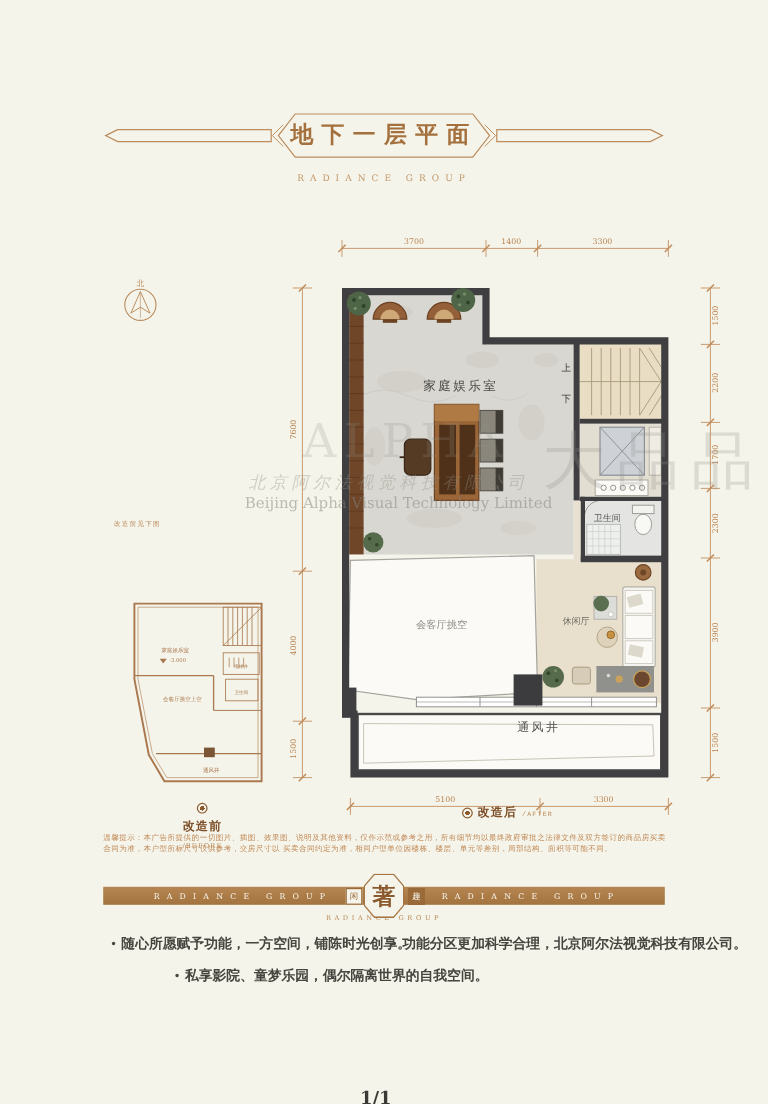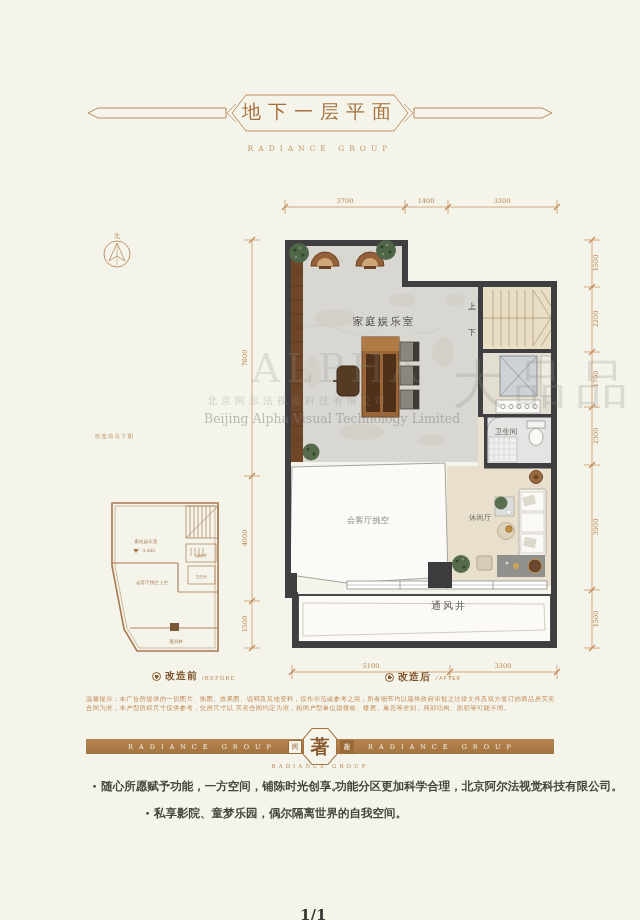--- a/index.html
+++ b/index.html
@@ -2,21 +2,21 @@
 <html><head>
 <meta charset="utf-8">
 <style>
   html,body{margin:0;padding:0;background:#e9e8df;}
   .sheet{position:relative;width:640px;height:920px;background:#f5f4ea;overflow:hidden;
          font-family:"DejaVu Serif","Liberation Serif",serif;}
   .abs{position:absolute;}
   svg{position:absolute;left:0;top:0;z-index:1;}
   .lbl{position:absolute;z-index:4;white-space:nowrap;}
   
-  .hdr-title{left:240px;top:99px;width:160px;text-align:center;font-size:19px;font-weight:normal;
+  .hdr-title{left:240px;top:99px;width:160px;text-align:center;font-size:19px;font-weight:bold;
              color:#a4703d;letter-spacing:7px;z-index:4;}
   .hdr-sub{left:200px;top:144px;width:240px;text-align:center;font-size:7.5px;color:#c49a6c;
            letter-spacing:5px;z-index:4;}
   
   .caption{display:flex;align-items:center;gap:4px;z-index:4;}
   .caption-dot{width:7px;height:7px;border-radius:50%;border:1.5px solid #8a5a2e;background:
                radial-gradient(circle,#8a5a2e 0 2px,transparent 2px);}
   .caption-name{font-size:10px;font-weight:bold;color:#7d4f28;letter-spacing:1px;}
   .caption-tag{font-size:5.5px;color:#b98a58;letter-spacing:1px;margin-top:3px;}
   
@@ -41,21 +41,21 @@
             letter-spacing:3px;z-index:4;}
   
   .bullet{font-size:11.5px;font-weight:600;color:#45443f;z-index:4;}
   .bullet::before{content:"•";margin-right:4px;font-size:8px;vertical-align:1px;color:#45443f;}
   .b1{left:92px;top:779px;}
   .b2{left:326px;top:779px;}
   .b3{left:0;top:806px;width:552px;text-align:center;}
   
   .wm{z-index:3;pointer-events:none;}
   .wm-alpha{left:220px;top:346px;font-size:39px;letter-spacing:6px;color:rgba(145,145,138,.22);margin-left:32px;}
-  .wm-cn{left:207px;top:394px;font-size:10px;letter-spacing:4px;color:rgba(145,145,138,.38);}
+  .wm-cn{left:207px;top:394px;font-size:14px;letter-spacing:4px;color:rgba(145,145,138,.38);font-style:italic;}
   .wm-en{left:204px;top:411px;font-size:12.5px;color:rgba(130,130,124,.5);text-align:right;}
   .wm-stamp{left:452px;top:350px;font-size:52px;letter-spacing:10px;color:rgba(145,145,138,.25);}
   .pagenum{left:300px;top:906px;font-size:15px;font-weight:bold;color:#3a3a36;z-index:4;}
 </style>
 </head>
 <body>
 
 <div class="sheet">
 
   <svg width="640" height="920" viewBox="0 0 640 920">
@@ -377,21 +377,21 @@
   <div class="lbl hdr-title">地下一层平面</div>
   <div class="lbl hdr-sub">RADIANCE GROUP</div>
 
   <div class="lbl note">改造前见下图</div>
 
   <div class="lbl wm wm-alpha">ALPHA</div>
   <div class="lbl wm wm-cn">北京阿尔法视觉科技有限公司</div>
   <div class="lbl wm wm-en">Beijing Alpha Visual Technology Limited</div>
   <div class="lbl wm wm-stamp">大品品</div>
 
-  <div class="lbl caption" style="left:152px;top:669px;">
+  <div class="lbl caption" style="left:152px;top:669px;flex-direction:column;">
     <span class="caption-dot"></span>
     <span class="caption-name">改造前</span>
     <span class="caption-tag">/BEFORE</span>
   </div>
   <div class="lbl caption" style="left:385px;top:670px;font-family:Liberation Mono, monospace;">
     <span class="caption-dot"></span>
     <span class="caption-name">改造后</span>
     <span class="caption-tag">/AFTER</span>
   </div>
 

